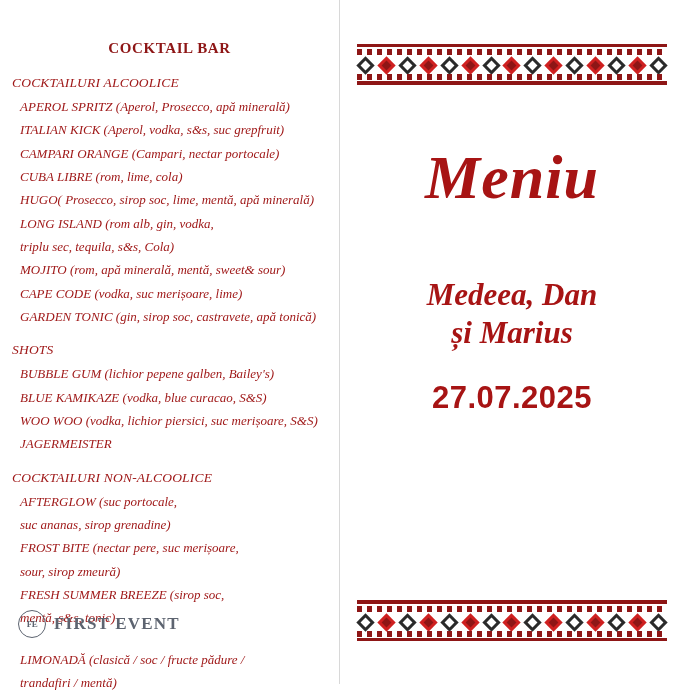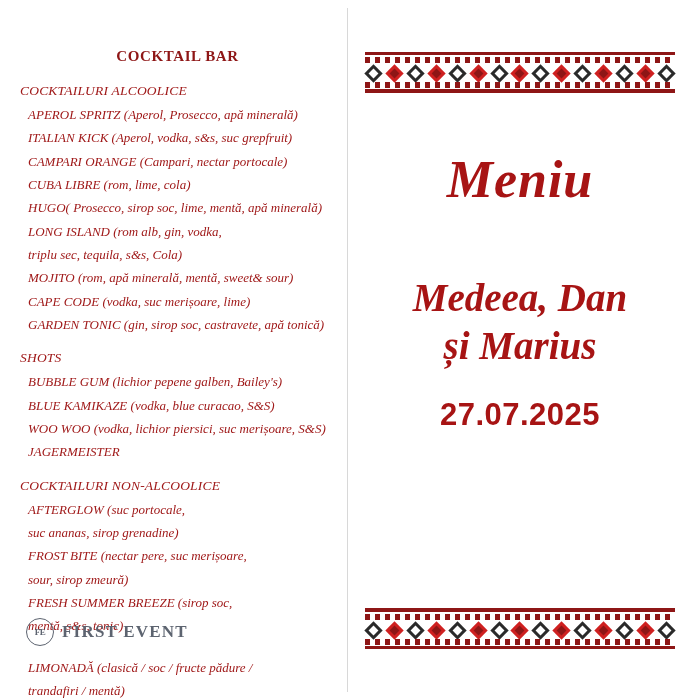--- a/index.html
+++ b/index.html
@@ -12,21 +12,21 @@
     height: 700px;
     overflow: hidden;
     font-family: "Liberation Serif", serif;
   }
   #page {
     position: relative;
     width: 700px;
     height: 700px;
     background: #ffffff;
     box-sizing: border-box;
-    padding: 8px;
+    padding: 0;
     display: flex;
     flex-direction: row;
   }
   
   #left-panel {
     position: relative;
     width: 340px;
     height: 684px;
     box-sizing: border-box;
     border-right: 1px solid #d8d8d8;
@@ -161,32 +161,32 @@
 
   #title-block {
     margin-top: 62px;
     text-align: center;
     color: #a71414;
     width: 100%;
   }
   #meniu {
     font-family: "Liberation Serif", serif;
     font-style: italic;
-    font-size: 52px;
+    font-size: 62px;
     font-weight: bold;
     color: #a71414;
     line-height: 1;
     letter-spacing: 1px;
   }
   #names {
     margin-top: 68px;
     font-family: "Liberation Serif", serif;
     font-style: italic;
     font-weight: bold;
-    font-size: 39px;
+    font-size: 31px;
     color: #a71414;
     line-height: 1.22;
     text-align: center;
   }
   #event-date {
     margin-top: 28px;
     font-family: "Liberation Sans", sans-serif;
     font-weight: bold;
     font-size: 31px;
     color: #a71414;

